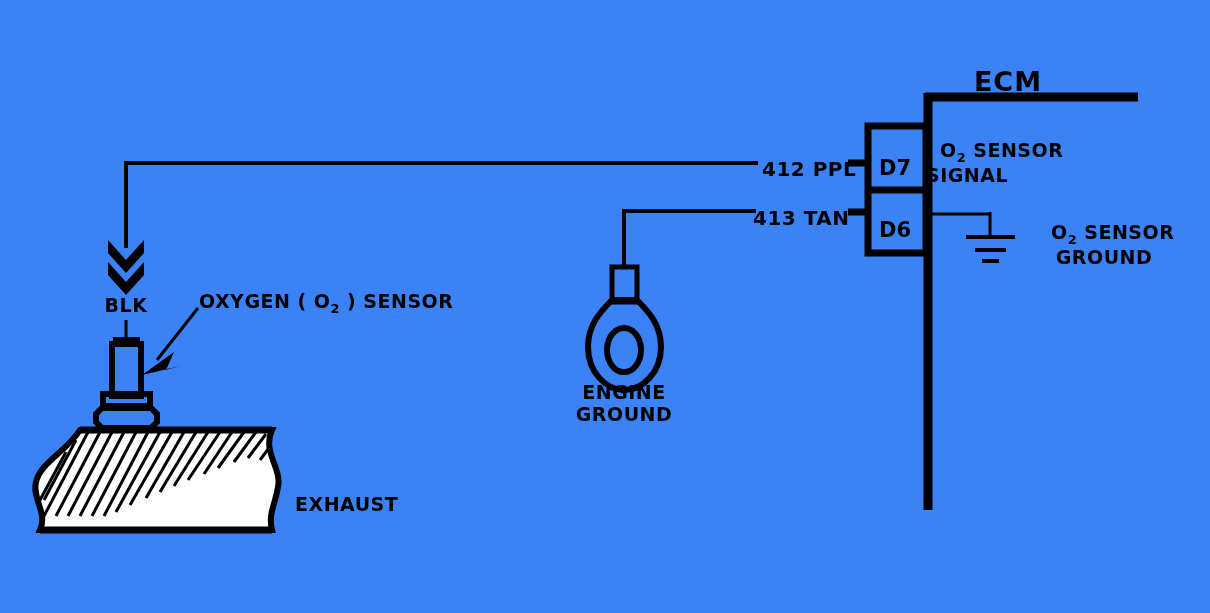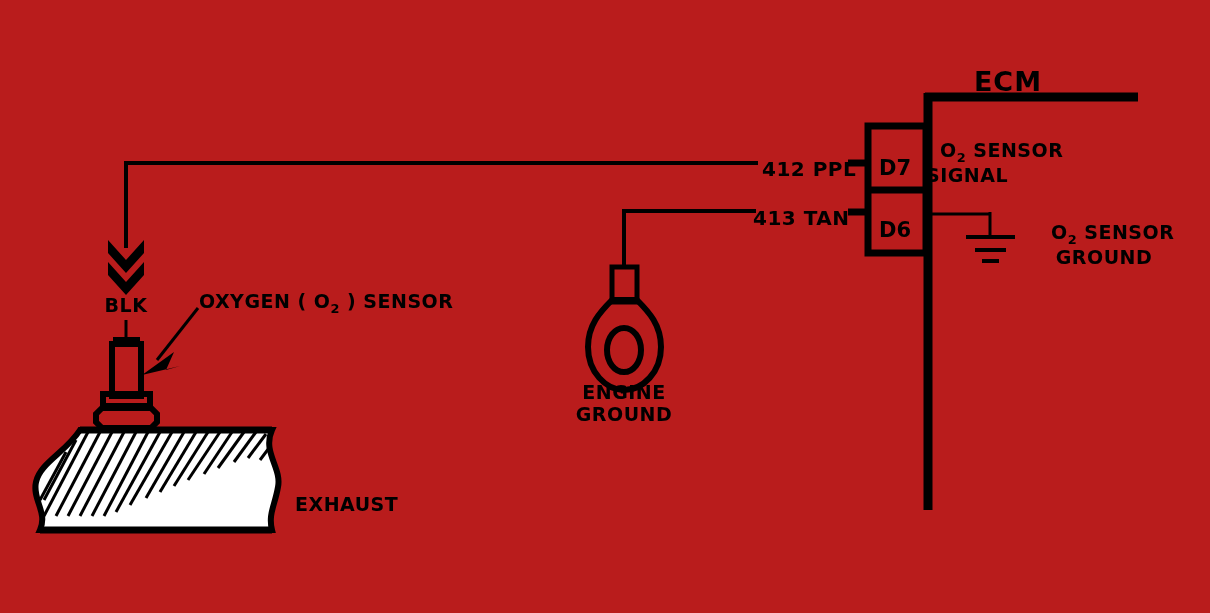--- a/index.html
+++ b/index.html
@@ -8,21 +8,21 @@
     padding: 0;
     background: #ffffff;
   }
   body {
     font-family: "DejaVu Sans", "Liberation Sans", sans-serif;
   }
   #diagram-root {
     position: relative;
     width: 1210px;
     height: 613px;
-    background: #b91c1c;
+    background: #3b82f6;
     overflow: hidden;
   }
   svg#diagram-svg {
     position: absolute;
     left: 0;
     top: 0;
     width: 1210px;
     height: 613px;
     display: block;
   }

